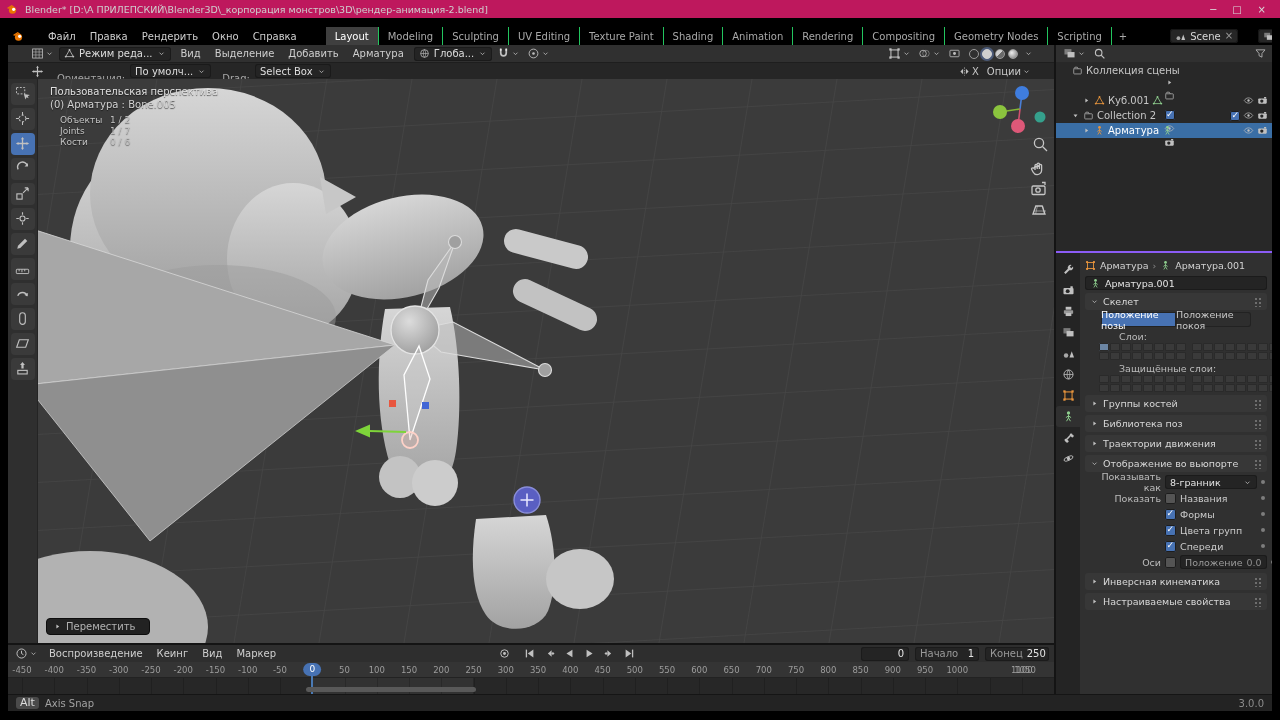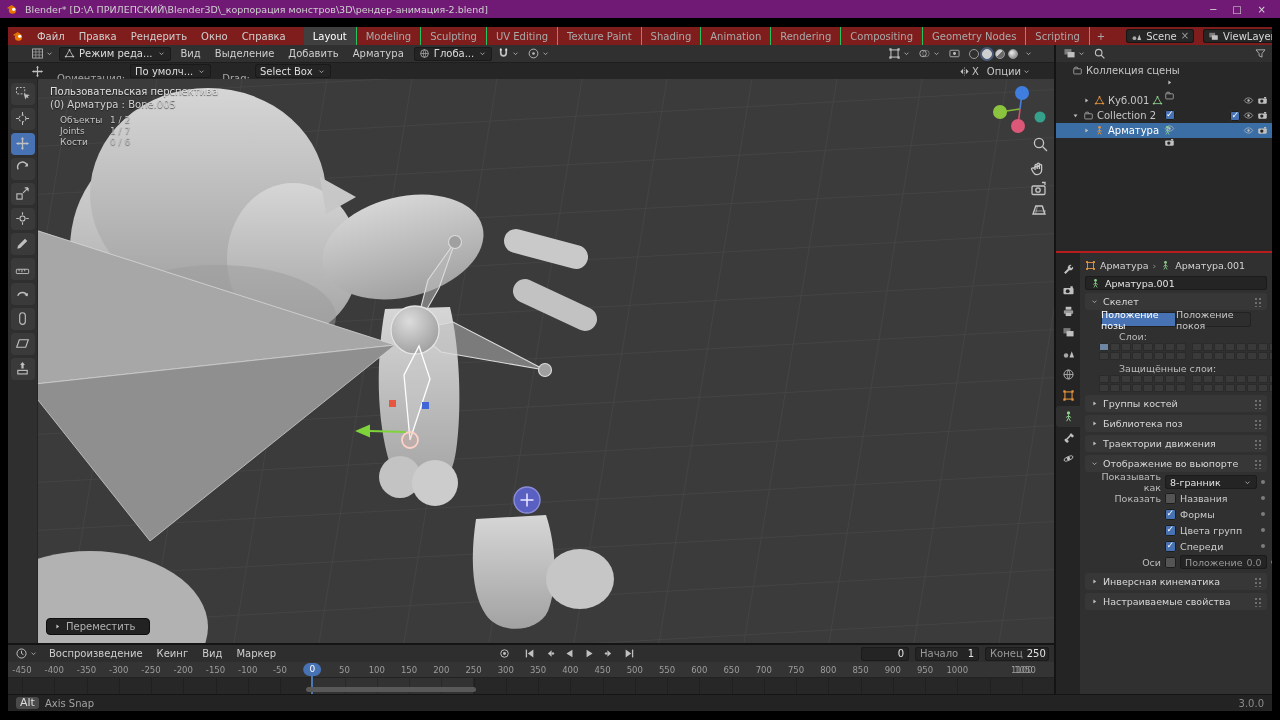--- a/index.html
+++ b/index.html
@@ -6,29 +6,29 @@
   html,body{width:1280px;height:720px;background:#000;overflow:hidden;}
   .stage{position:relative;width:1280px;height:720px;background:#000;font-size:10px;color:#c8c8c8;-webkit-user-select:none;user-select:none;}
   .flex1{flex:1;}
   .icn{display:inline-flex;width:13px;height:13px;flex:0 0 auto;color:#c0c0c0;}
   .icn svg{width:100%;height:100%;}
   .icn.xs{width:9px;height:9px;}
   .icn.sm{width:11px;height:11px;}
   .c-orange{color:#e8953d;} .c-green{color:#8fd08f;}
 
   
-  .titlebar{position:absolute;left:0;top:0;width:1280px;height:18px;background:#701a75;display:flex;align-items:center;gap:6px;padding:0 6px;}
+  .titlebar{position:absolute;left:0;top:0;width:1280px;height:18px;background:#be185d;display:flex;align-items:center;gap:6px;padding:0 6px;}
   .titlebar .title{color:#cfcfcf;font-size:9.5px;flex:1;white-space:nowrap;overflow:hidden;}
   .winbtns{display:flex;gap:16px;padding-right:8px;color:#d8d8d8;font-size:10px;}
 
   
   .window{position:absolute;left:8px;top:27px;width:1264px;height:684px;display:flex;flex-direction:column;background:#2b2b2b;}
 
   
-  .menubar{height:18px;background:#7f1d1d;display:flex;align-items:center;gap:5px;padding:0 4px;flex:0 0 auto;overflow:hidden;}
+  .menubar{height:18px;background:#000000;display:flex;align-items:center;gap:16px;padding:0 4px;flex:0 0 auto;overflow:hidden;}
   .hrow{display:flex;align-items:center;}
   .menu-item{padding:1px 7px;border-radius:3px;color:#cfcfcf;white-space:nowrap;}
   .ws-row{display:flex;margin-left:6px;height:100%;align-items:stretch;}
   .ws-tab{padding:0 9px;color:#a9a9a9;display:flex;align-items:center;border-right:1px solid #22c55e;white-space:nowrap;}
   .ws-tab.active{background:#3f3f3f;color:#ffffff;}
   .ws-add{padding:0 7px;color:#a9a9a9;display:flex;align-items:center;}
   .mb-chip{display:flex;align-items:center;gap:4px;background:#262626;border-radius:3px;height:14px;padding:0 5px;margin-left:4px;box-shadow:inset 0 0 0 1px #161616;color:#d8d8d8;white-space:nowrap;}
   .x-icn{color:#9a9a9a;font-size:10px;line-height:10px;}
 
   .main{flex:1;display:flex;min-height:0;}
@@ -57,21 +57,21 @@
   .viewport{position:relative;flex:1;overflow:hidden;background:#3b3b3b;}
   .viewport svg.scene{position:absolute;inset:0;width:100%;height:100%;}
   .vp-label{position:absolute;left:12px;top:6px;line-height:13px;color:#e0e0e0;text-shadow:0 1px 1px rgba(0,0,0,.6);pointer-events:none;}
   .vp-label .sub{color:#d2d2d2;}
   .vp-stats{position:absolute;left:22px;top:36px;font-size:9px;color:#c2c2c2;text-shadow:0 1px 1px rgba(0,0,0,.5);pointer-events:none;}
   .srow{display:flex;height:11px;line-height:11px;}
   .sl{width:50px;}
   .op-panel{position:absolute;left:8px;bottom:8px;background:rgba(23,23,23,.93);border:1px solid #0d0d0d;border-radius:4px;padding:2px 14px 2px 6px;display:flex;align-items:center;gap:4px;color:#b2b2b2;}
 
   
-  .outliner{height:208px;background:#282828;border-bottom:2px solid #b91c1c;display:flex;flex-direction:column;flex:0 0 auto;}
+  .outliner{height:208px;background:#282828;border-bottom:2px solid #8b5cf6;display:flex;flex-direction:column;flex:0 0 auto;}
   .ol-header{height:17px;background:#303030;display:flex;align-items:center;gap:5px;padding:0 5px;flex:0 0 auto;}
   .ol-rows{flex:1;overflow:hidden;padding-top:1px;}
   .ol-row{height:15px;display:flex;align-items:center;gap:3px;padding-right:4px;color:#c6c6c6;white-space:nowrap;}
   .ol-row.selected{background:#3a6ea5;color:#ffffff;}
   .exp-sp{width:9px;flex:0 0 auto;}
   .ol-label{overflow:hidden;text-overflow:ellipsis;}
   .ol-extra{width:11px;height:11px;}
   .cb{width:11px;height:11px;border-radius:2px;background:#545454;box-shadow:inset 0 0 0 1px #1d1d1d;position:relative;flex:0 0 auto;}
   .cb.on{background:#4772b3;}
   .cb.on::after{content:"\2713";color:#fff;font-size:9px;position:absolute;left:1.5px;top:-1px;}

